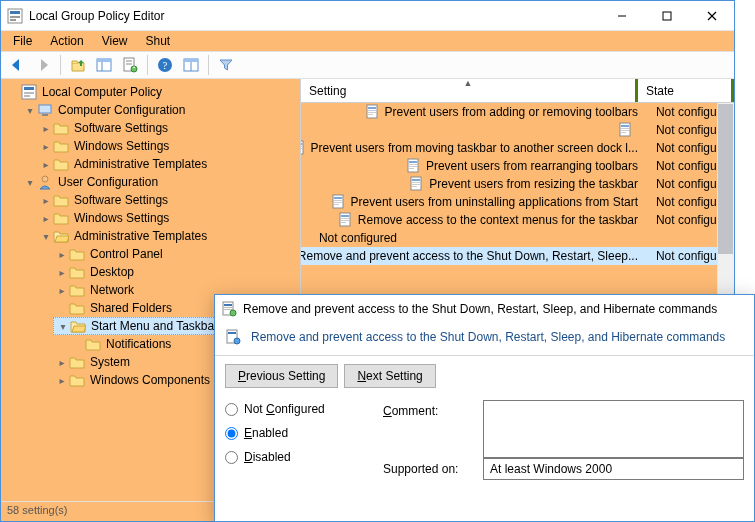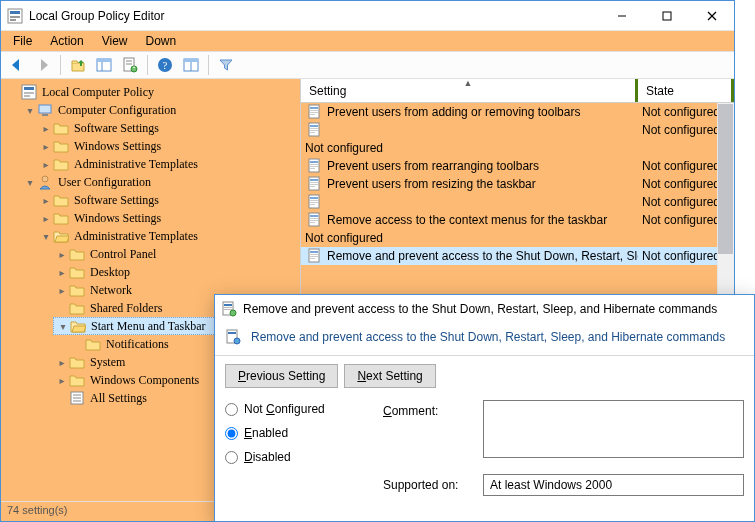--- a/index.html
+++ b/index.html
@@ -12,36 +12,36 @@
   .winbtn { width:45px; height:29px; display:flex; align-items:center; justify-content:center; }
   .menubar { height:20px; display:flex; align-items:center; padding:0 4px; gap:2px; }
   .menuitem { padding:2px 8px; cursor:default;text-align:right; }
   .toolbar { height:28px; border-top:1px solid #e0e0e0; border-bottom:1px solid #e0e0e0; display:flex; align-items:center; padding:0 4px; gap:2px; background:#fcfcfc; }
   .tbtn { width:24px; height:24px; display:flex; align-items:center; justify-content:center; border:1px solid transparent; }
   .tsep { width:1px; height:20px; background:#d0d0d0; margin:0 3px; }
   .content { flex:1; display:flex; min-height:0; }
   .treepane { width:300px; border-right:1px solid #d0d0d0; overflow:auto; padding:4px 2px; }
   .tree ul { list-style:none; margin:0; padding:0 0 0 16px; }
   .tree > ul { padding-left:2px; }
-  .tree li { white-space:nowrap;font-family:Liberation Serif, serif; }
+  .tree li { white-space:nowrap; }
   .trow { display:flex; align-items:center; height:18px; padding:0 2px; }
   .trow.sel { background:#cce8ff; border:1px dotted #7aa7d8; height:18px; box-sizing:border-box; }
   .exp { width:14px; display:inline-flex; justify-content:center; color:#6b6b6b; font-size:10px; cursor:default;}
   .ticon2 { width:16px; height:16px; margin:0 3px 0 0; flex:none; }
   .lbl { padding:0 2px; }
   .listpane { flex:1; display:flex; flex-direction:column; min-width:0; }
   .listhdr { display:flex; height:24px; border-bottom:1px solid #d0d0d0; background:#fff; }
   .hcell { display:flex; align-items:center; padding:0 8px; border-right:3px solid #4d7c0f; position:relative; }
   .hcell.setting { flex:1; }
   .hcell.state { width:96px; }
   .sortarrow { position:absolute; left:50%; top:-1px; transform:translateX(-50%); font-size:9px; color:#606060; }
   .listbody { flex:1; overflow:auto; position:relative; }
   .lrow { display:flex; height:18px; align-items:center; }
   .lrow.sel { background:#cce8ff; }
-  .lcell { display:flex; align-items:center; overflow:hidden; text-overflow:ellipsis; white-space:nowrap; }
+  .lcell { display:flex; align-items:center; overflow:hidden; text-overflow:ellipsis; white-space:nowrap;justify-content:flex-end; }
   .lcell.setting { flex:1; padding-left:6px; }
   .lcell.state { width:96px; padding-left:4px; }
   .licon { width:16px; height:16px; margin-right:4px; flex:none; }
   .vscroll { position:absolute; right:0; top:0; bottom:0; width:17px; background:#f0f0f0; border-left:1px solid #e5e5e5; }
   .vthumb { position:absolute; right:1px; top:1px; width:15px; height:150px; background:#c2c3c9; }
   .statusbar { height:20px; border-top:1px solid #e0e0e0; padding:2px 6px; color:#555; font-size:11px; }
 
   
   .dialog { position:absolute; left:214px; top:294px; width:541px; height:228px; background:#fff; border:1px solid #4a90d9; box-shadow:0 4px 18px rgba(0,0,0,.25); display:flex; flex-direction:column; }
   .dialog .dtitle { height:28px; display:flex; align-items:center; padding:0 6px; background:#fff; }
@@ -50,21 +50,21 @@
   .dialog .dbanner { display:flex; align-items:center; padding:6px 10px 10px 10px; border-bottom:1px solid #d8d8d8; }
   .dialog .dbanner .bicon { width:16px; height:16px; margin-right:10px; }
   .dialog .dbanner .btxt { color:#1b4f8a; font-size:12px; }
   .dnav { display:flex; gap:6px; padding:8px 10px; }
   .dbtn { height:24px; padding:0 12px; background:#e1e1e1; border:1px solid #adadad; font-size:12px; display:flex; align-items:center; cursor:default;}
   .mn { text-decoration:underline; }
   .dbody { display:flex; padding:0 10px 8px 10px; gap:18px; }
   .radios { display:flex; flex-direction:column; gap:10px; padding-top:6px; width:140px; }
   .rlabel { display:flex; align-items:center; gap:6px; }
   input[type=radio] { margin:0; }
-  .fields { flex:1; display:flex; flex-direction:column; gap:16px; padding-top:4px; }
+  .fields { flex:1; display:flex; flex-direction:column; gap:0; padding-top:4px; }
   .frow { display:flex; align-items:flex-start; gap:10px; }
   .flabel { width:90px; padding-top:4px; }
   .ftext { flex:1; border:1px solid #7a7a7a; height:58px; background:#fff; }
   .finput { flex:1; border:1px solid #7a7a7a; height:22px; padding:2px 6px; background:#fff; display:flex; align-items:center; }
 
   
   svg { display:block; }
 </style>
 </head>
 <body>
@@ -97,21 +97,21 @@
             <line x1="9" y1="1" x2="1" y2="9" stroke="#000" stroke-width="1.2"></line>
           </svg>
         </div>
     </div>
   </div>
 
   <div class="menubar">
     <div class="menuitem">File</div>
     <div class="menuitem">Action</div>
     <div class="menuitem">View</div>
-    <div class="menuitem">Down</div>
+    <div class="menuitem">Shut</div>
   </div>
 
   <div class="toolbar">
     <div class="tbtn">
         <svg width="16" height="16" viewBox="0 0 16 16">
           <path d="M10 2 L3 8 L10 14 Z" fill="#1979ca"></path>
         </svg>
       </div>
     <div class="tbtn">
         <svg width="16" height="16" viewBox="0 0 16 16">
@@ -358,34 +358,20 @@
                         <div class="trow">
                           <span class="exp">▸</span>
                           <span class="ticon2">
                             <svg viewBox="0 0 16 16">
                               <path d="M1 4 h5 l1 2 h8 v8 h-14 z" fill="#ffe08a" stroke="#caa63a"></path>
                             </svg>
                           </span>
                           <span class="lbl">Windows Components</span>
                         </div>
                       </li>
-                    <li>
-                        <div class="trow">
-                          <span class="exp"></span>
-                          <span class="ticon2">
-                            <svg viewBox="0 0 16 16">
-                              <rect x="2" y="2" width="12" height="12" fill="#fff" stroke="#8a8a8a"></rect>
-                              <line x1="4" y1="5" x2="12" y2="5" stroke="#8a8a8a"></line>
-                              <line x1="4" y1="8" x2="12" y2="8" stroke="#8a8a8a"></line>
-                              <line x1="4" y1="11" x2="12" y2="11" stroke="#8a8a8a"></line>
-                            </svg>
-                          </span>
-                          <span class="lbl">All Settings</span>
-                        </div>
-                      </li>
                   </ul>
                 </li>
               </ul>
             </li>
           </ul>
         </li>
       </ul>
     </div>
 
     <div class="listpane">
@@ -423,20 +409,32 @@
                   <rect x="3" y="3" width="8" height="2" fill="#7aa7d8"></rect>
                   <rect x="3" y="6" width="8" height="1" fill="#ccc"></rect>
                   <rect x="3" y="8" width="8" height="1" fill="#ccc"></rect>
                   <rect x="3" y="10" width="5" height="1" fill="#ccc"></rect>
                 </svg>
               </span>
             </div>
             <div class="lcell state">Not configured</div>
           </div>
           <div class="lrow">
+            <div class="lcell setting">
+              <span class="licon">
+                <svg viewBox="0 0 16 16">
+                  <rect x="2" y="1" width="10" height="13" fill="#fff" stroke="#8a8a8a"></rect>
+                  <rect x="3" y="3" width="8" height="2" fill="#7aa7d8"></rect>
+                  <rect x="3" y="6" width="8" height="1" fill="#ccc"></rect>
+                  <rect x="3" y="8" width="8" height="1" fill="#ccc"></rect>
+                  <rect x="3" y="10" width="5" height="1" fill="#ccc"></rect>
+                </svg>
+              </span>
+              <span>Prevent users from moving taskbar to another screen dock l...</span>
+            </div>
             <div class="lcell state">Not configured</div>
           </div>
           <div class="lrow">
             <div class="lcell setting">
               <span class="licon">
                 <svg viewBox="0 0 16 16">
                   <rect x="2" y="1" width="10" height="13" fill="#fff" stroke="#8a8a8a"></rect>
                   <rect x="3" y="3" width="8" height="2" fill="#7aa7d8"></rect>
                   <rect x="3" y="6" width="8" height="1" fill="#ccc"></rect>
                   <rect x="3" y="8" width="8" height="1" fill="#ccc"></rect>
@@ -466,20 +464,21 @@
             <div class="lcell setting">
               <span class="licon">
                 <svg viewBox="0 0 16 16">
                   <rect x="2" y="1" width="10" height="13" fill="#fff" stroke="#8a8a8a"></rect>
                   <rect x="3" y="3" width="8" height="2" fill="#7aa7d8"></rect>
                   <rect x="3" y="6" width="8" height="1" fill="#ccc"></rect>
                   <rect x="3" y="8" width="8" height="1" fill="#ccc"></rect>
                   <rect x="3" y="10" width="5" height="1" fill="#ccc"></rect>
                 </svg>
               </span>
+              <span>Prevent users from uninstalling applications from Start</span>
             </div>
             <div class="lcell state">Not configured</div>
           </div>
           <div class="lrow">
             <div class="lcell setting">
               <span class="licon">
                 <svg viewBox="0 0 16 16">
                   <rect x="2" y="1" width="10" height="13" fill="#fff" stroke="#8a8a8a"></rect>
                   <rect x="3" y="3" width="8" height="2" fill="#7aa7d8"></rect>
                   <rect x="3" y="6" width="8" height="1" fill="#ccc"></rect>
@@ -510,21 +509,21 @@
             <div class="lcell state">Not configured</div>
           </div>
           <div class="vscroll">
           <div class="vthumb"></div>
         </div>
       </div>
     </div>
   </div>
 
   <div class="statusbar">
-    <span>74 setting(s)</span>
+    <span>58 setting(s)</span>
   </div>
 </div>
 
 <div class="dialog">
   <div class="dtitle">
     <span class="dicon">
         <svg viewBox="0 0 16 16">
           <rect x="2" y="1" width="10" height="13" fill="#fff" stroke="#8a8a8a"></rect>
           <rect x="3" y="3" width="8" height="2" fill="#3f78b5"></rect>
           <rect x="3" y="6" width="8" height="1" fill="#bbb"></rect>

